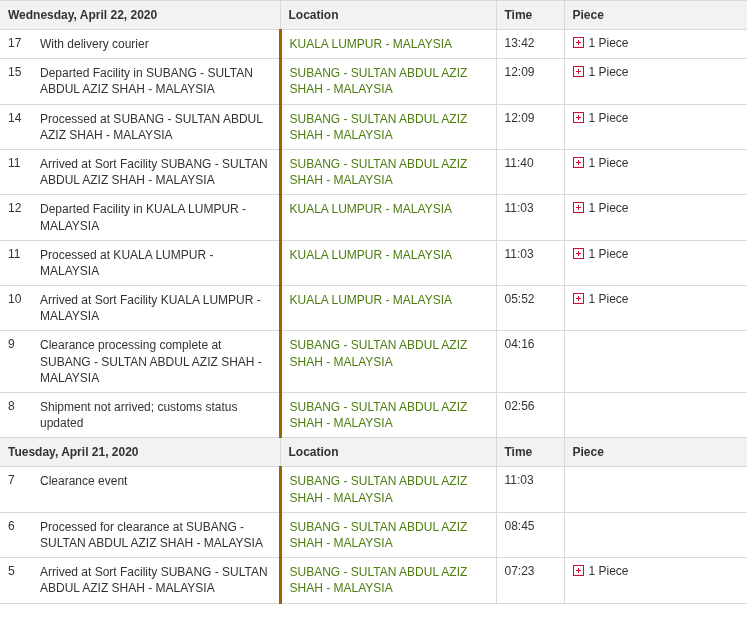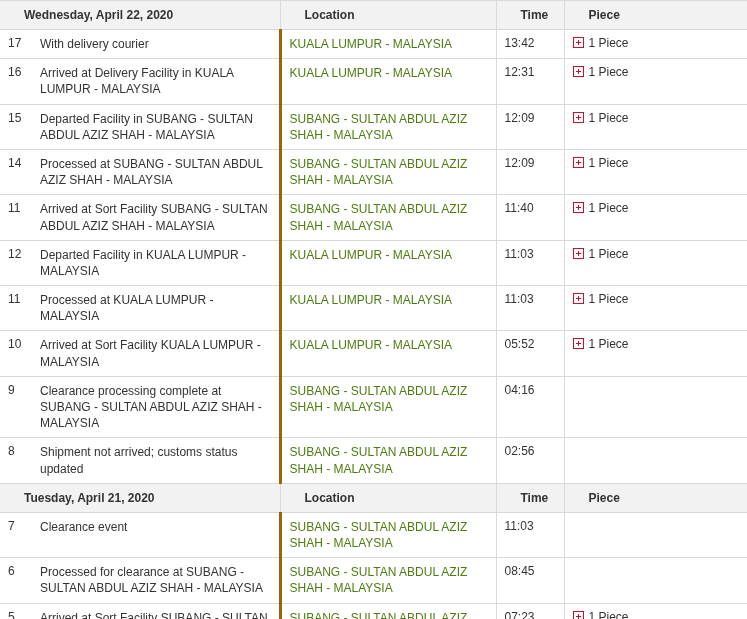--- a/index.html
+++ b/index.html
@@ -31,21 +31,21 @@
   col.c-loc    { width: 216px; }
   col.c-time   { width: 68px; }
   col.c-piece  { width: 183px; }
 
   tr.header-row th {
     background: #f2f2f2;
     color: #333333;
     font-weight: bold;
     border-top: 1px solid #d9d9d9;
     border-bottom: 1px solid #d9d9d9;
-    padding: 7px 8px 7px 24px;
+    padding: 7px 8px 7px 8px;
     white-space: nowrap;
   }
   tr.header-row th.date-cell {
     border-right: 1px solid #d9d9d9;
   }
   tr.header-row th.loc-cell {
     border-right: 1px solid #d9d9d9;
   }
   tr.header-row th.time-cell {
     border-right: 1px solid #d9d9d9;
@@ -135,27 +135,20 @@
         <th class="piece-cell">Piece</th>
       </tr>
       <tr>
         <td class="num">17</td>
         <td class="event">With delivery courier</td>
         <td class="loc">KUALA LUMPUR - MALAYSIA</td>
         <td class="time">13:42</td>
         <td class="piece"><span class="piece-inner"><span class="plus-icon"><span class="h"></span><span class="v"></span></span><span class="piece-label">1 Piece</span></span></td>
       </tr>
       <tr>
-        <td class="num">16</td>
-        <td class="event">Arrived at Delivery Facility in KUALA LUMPUR - MALAYSIA</td>
-        <td class="loc">KUALA LUMPUR - MALAYSIA</td>
-        <td class="time">12:31</td>
-        <td class="piece"><span class="piece-inner"><span class="plus-icon"><span class="h"></span><span class="v"></span></span><span class="piece-label">1 Piece</span></span></td>
-      </tr>
-      <tr>
         <td class="num">15</td>
         <td class="event">Departed Facility in SUBANG - SULTAN ABDUL AZIZ SHAH - MALAYSIA</td>
         <td class="loc">SUBANG - SULTAN ABDUL AZIZ SHAH - MALAYSIA</td>
         <td class="time">12:09</td>
         <td class="piece"><span class="piece-inner"><span class="plus-icon"><span class="h"></span><span class="v"></span></span><span class="piece-label">1 Piece</span></span></td>
       </tr>
       <tr>
         <td class="num">14</td>
         <td class="event">Processed at SUBANG - SULTAN ABDUL AZIZ SHAH - MALAYSIA</td>
         <td class="loc">SUBANG - SULTAN ABDUL AZIZ SHAH - MALAYSIA</td>

